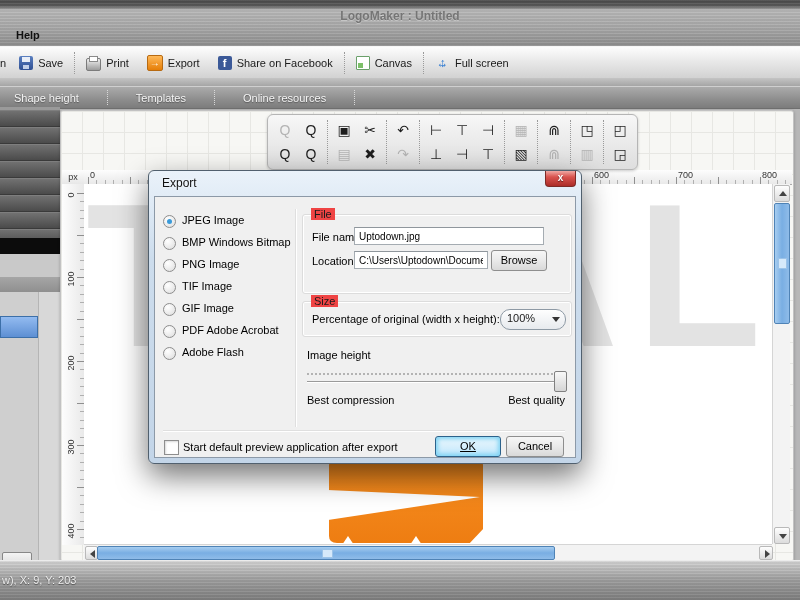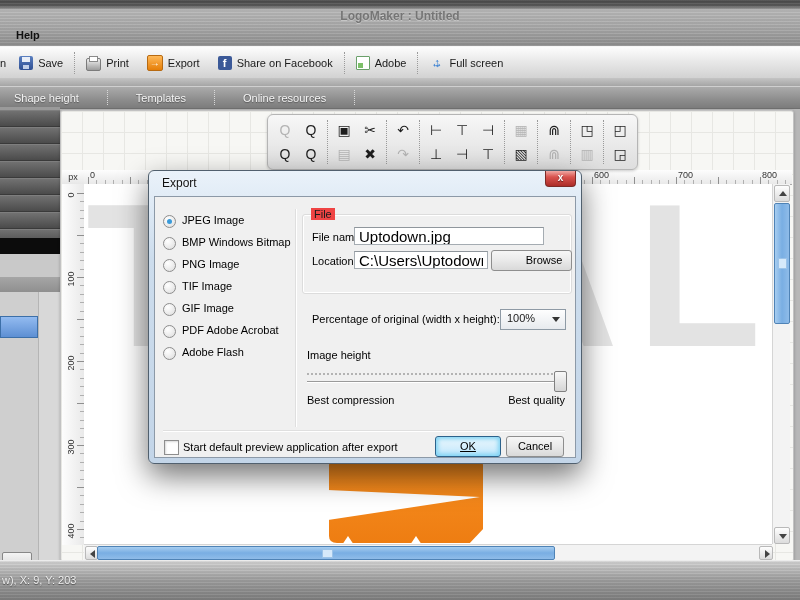--- a/index.html
+++ b/index.html
@@ -121,28 +121,28 @@
   .dlg-body{left:5px;top:25px;width:420px;height:260px;background:#f0f0f0;border:1px solid #8c99a7;}
   .radio{position:absolute;width:11px;height:11px;border-radius:50%;border:1px solid #8d8d8d;
     background:radial-gradient(circle at 35% 30%,#fff,#dcdcdc);}
   .radio-dot{position:absolute;left:3px;top:3px;width:5px;height:5px;border-radius:50%;background:#3a9ad9;}
   .lbl{position:absolute;white-space:nowrap;color:#000;}
   .groupbox{position:absolute;border:1px solid #dcdcdc;border-radius:3px;box-shadow:0 0 0 1px #fff inset;}
   .gb-label{position:absolute;top:-7px;left:8px;background:#ef4444;padding:0 3px;color:#1a1a1a;}
   .etch-v{position:absolute;width:0;border-left:1px solid #dfdfdf;border-right:1px solid #fff;}
   .etch-h{position:absolute;height:0;border-top:1px solid #dfdfdf;border-bottom:1px solid #fff;}
   .textfield{position:absolute;border:1px solid #a5acb2;border-top-color:#8f969c;background:#fff;
-    font-family:"Liberation Sans",sans-serif;font-size:15px;padding:0 4px;margin:0;}
+    font-family:"Liberation Sans",sans-serif;font-size:10px;padding:0 4px;margin:0;}
   .btn{position:absolute;background:linear-gradient(#f6f6f6,#ebebeb 45%,#d9d9d9);border:1px solid #8e8e8e;
     border-radius:3px;font-size:11px;text-align:center;cursor:pointer;color:#000;
     font-family:"Liberation Sans",sans-serif;}
   .btn.default{border:1px solid #2c628b;box-shadow:inset 0 0 4px 2px #7fd3f3;
     background:linear-gradient(#eaf6fd,#d9f0fc 45%,#bee6fd);text-decoration:underline;}
   .dropdown{position:absolute;background:linear-gradient(#fefefe,#e7eaee);border:1px solid #8e9aa5;
-    border-radius:0;}
+    border-radius:10px;}
   .dd-text{position:absolute;left:6px;top:2px;}
   .dd-arrow{position:absolute;right:5px;top:7px;width:0;height:0;border-left:4px solid transparent;
     border-right:4px solid transparent;border-top:5px solid #333;}
   .slider-ticks{position:absolute;border-top:2px dotted #b3b3b3;}
   .slider-track{position:absolute;border-top:1px solid #9a9a9a;border-bottom:1px solid #fff;}
   .slider-thumb{position:absolute;width:11px;height:19px;background:linear-gradient(#f8f8f8,#d5d5d5);
     border:1px solid #808080;border-radius:2px;cursor:pointer;}
   .checkbox{position:absolute;width:13px;height:13px;background:#fff;border:1px solid #8e8e8e;
     box-shadow:inset 1px 1px 2px rgba(0,0,0,.15);}
 
@@ -181,21 +181,21 @@
       <span class="icon export-icon">→</span>
       <span>Export</span>
     </div>
     <div class="tb-item">
       <span class="icon fb-icon">f</span>
       <span>Share on Facebook</span>
     </div>
     <div class="tb-sep"></div>
     <div class="tb-item">
       <span class="icon canvas-icon"></span>
-      <span>Adobe</span>
+      <span>Canvas</span>
     </div>
     <div class="tb-sep"></div>
     <div class="tb-item">
       <span class="icon fullscreen-icon">
         <span>↔</span>
         <span>↕</span>
       </span>
       <span>Full screen</span>
     </div>
   </div>
@@ -379,22 +379,25 @@
 
       <div class="etch-v" style="left:140px;top:12px;height:218px;"></div>
 
       <div class="groupbox" style="left:147px;top:17px;width:268px;height:78px;">
         <span class="gb-label">File</span>
       </div>
       <div class="lbl" style="left:157px;top:34px;">File name:</div>
       <input class="textfield" style="left: 199px; top: 30px; width: 180px; height: 16px;" value="Uptodown.jpg">
       <div class="lbl" style="left:157px;top:58px;">Location:</div>
       <input class="textfield" style="left: 199px; top: 54px; width: 124px; height: 16px;" value="C:\Users\Uptodown\Document">
-      <div class="btn" style="left:336px;top:53px;width:54px;height:19px;line-height:19px;padding-left:25px;">Browse</div>
-
+      <div class="btn" style="left:336px;top:53px;width:54px;height:19px;line-height:19px;">Browse</div>
+
+      <div class="groupbox" style="left:147px;top:104px;width:268px;height:34px;">
+        <span class="gb-label">Size</span>
+      </div>
       <div class="lbl" style="left:157px;top:116px;">Percentage of original (width x height):</div>
       <div class="dropdown" style="left:345px;top:112px;width:64px;height:19px;">
         <span class="dd-text">100%</span>
         <span class="dd-arrow"></span>
       </div>
 
       <div class="lbl" style="left:152px;top:152px;">Image height</div>
       <div class="slider-ticks" style="left:152px;top:176px;width:258px;"></div>
       <div class="slider-track" style="left:152px;top:184px;width:258px;"></div>
       <div class="slider-thumb" style="left:399px;top:174px;"></div>

